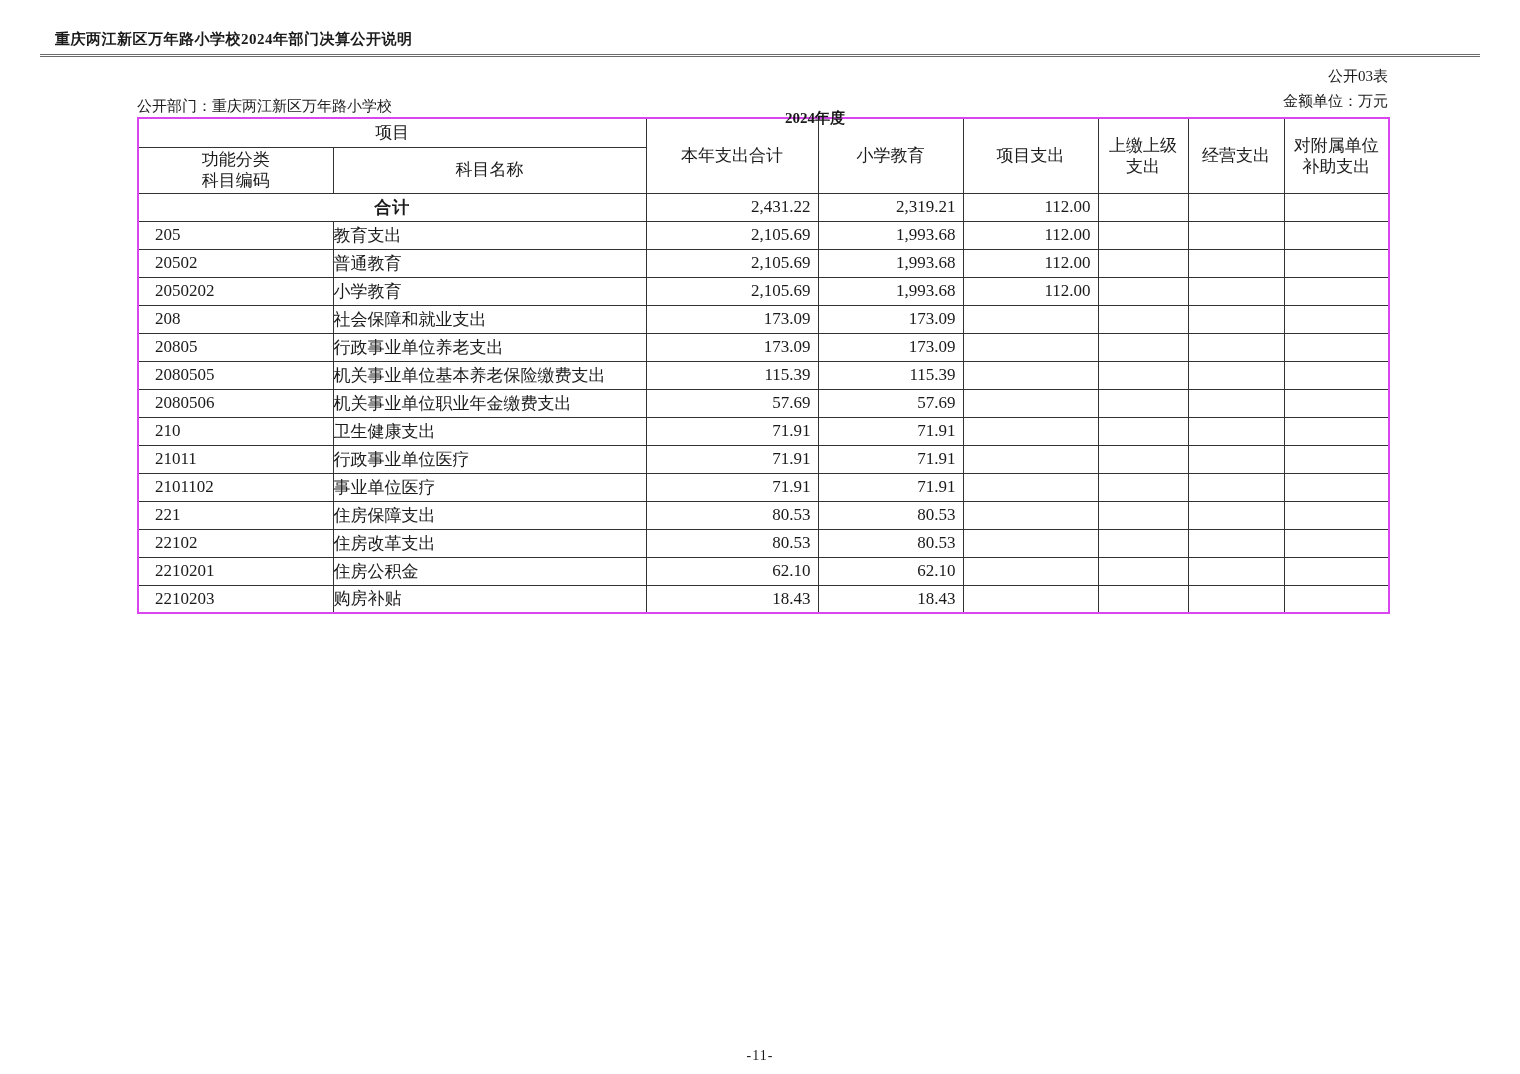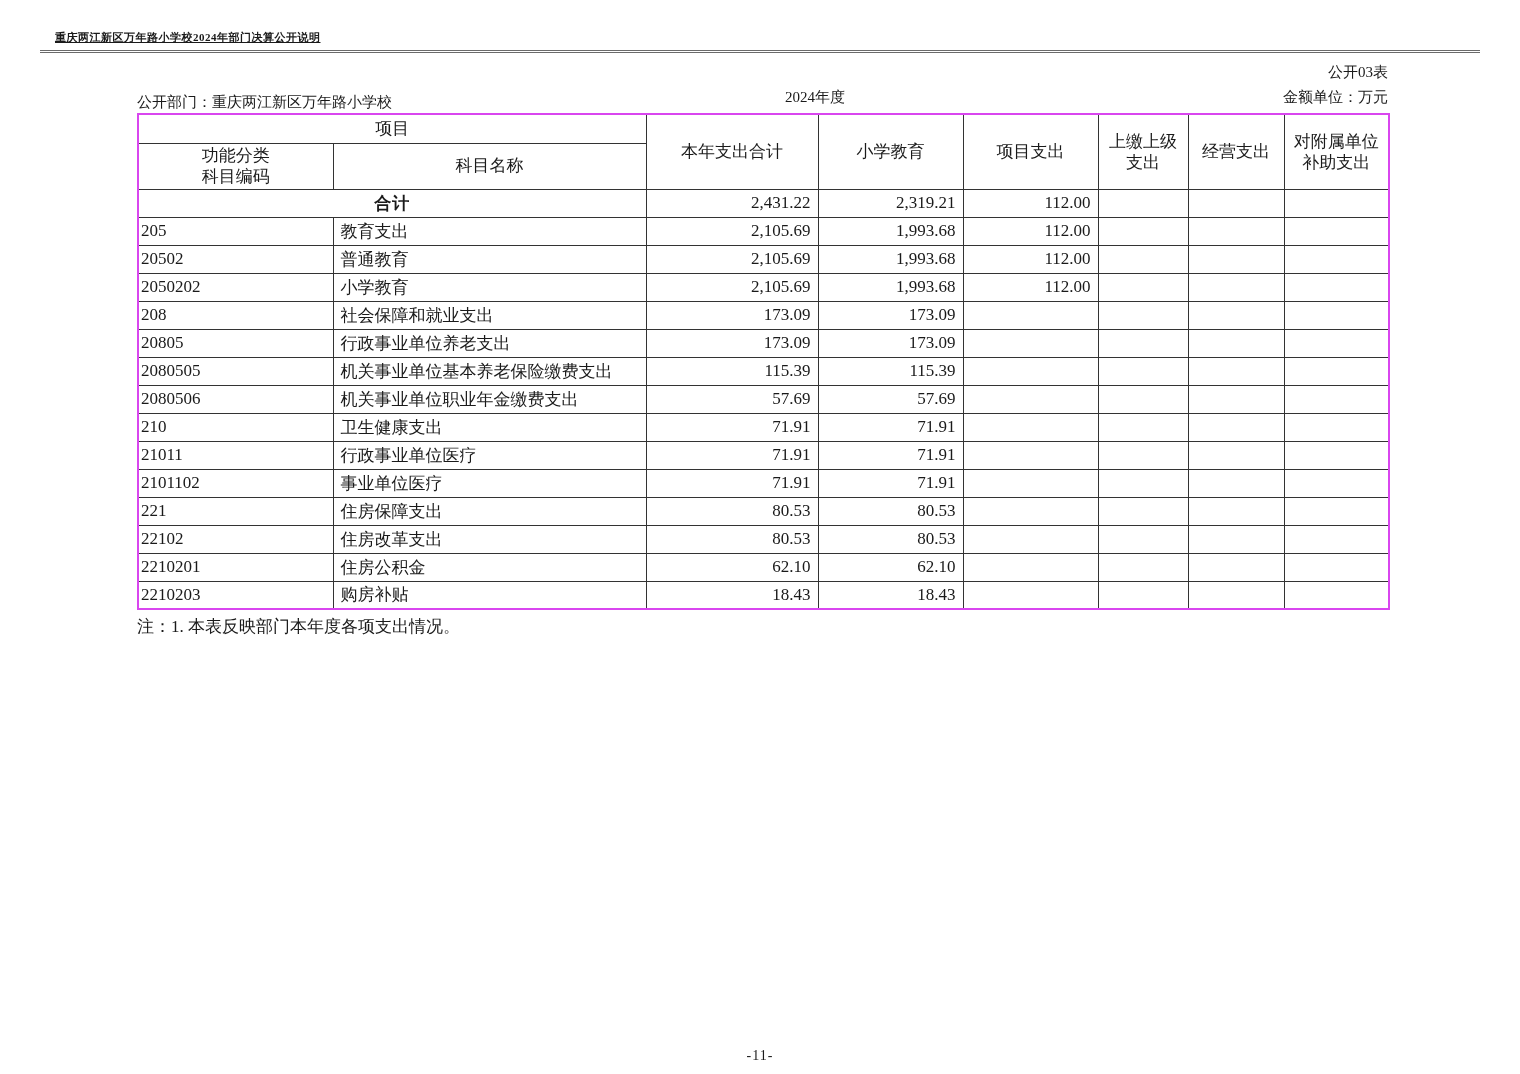--- a/index.html
+++ b/index.html
@@ -13,46 +13,45 @@
     color: #1a1a1a;
     overflow: hidden;
   }
   .header-wrap {
     margin: 0 40px;
     padding-top: 30px;
     padding-bottom: 5px;
     border-bottom: 3px double #6b6b6b;
   }
   .doc-header {
-    font-size: 11px;
+    font-size: 15px;
     font-weight: bold;
     padding-left: 15px;
     letter-spacing: 0.5px;
-    text-decoration: underline;
   }
   .title {
     margin-top: 58px;
     text-align: center;
     font-size: 23px;
     font-weight: 600;
     letter-spacing: 3px;
   }
   .table-code {
     margin: 10px 132px 0 0;
     text-align: right;
     font-size: 15px;
   }
   .meta-row {
     position: relative;
     margin: 6px 132px 3px 137px;
     height: 22px;
     font-size: 15px;
   }
   .meta-dept { position: absolute; left: 0; top: 5px; }
-  .meta-year { position: absolute; left: 648px; top: 0; }
+  .meta-year { position: absolute; left: 648px; top: 17px; font-weight: bold; }
   .meta-unit { position: absolute; right: 0; top: 0; }
   table.fin-table {
     margin-left: 137px;
     width: 1251px;
     border-collapse: collapse;
     table-layout: fixed;
     border: 2px solid #d946ef;
   }
   .fin-table th, .fin-table td {
     border: 1px solid #333;
@@ -62,22 +61,22 @@
   }
   .fin-table thead th {
     text-align: center;
     vertical-align: middle;
     white-space: pre-line;
     line-height: 1.25;
   }
   .fin-table thead tr.hrow1 { height: 29px; }
   .fin-table thead tr.hrow2 { height: 46px; }
   .fin-table tbody tr { height: 28px; }
-  td.cell-code { text-align: left; padding-left: 2px; }
-  td.cell-name { text-align: left; padding-left: 7px; }
+  td.cell-code { text-align: left; padding-left: 16px; }
+  td.cell-name { text-align: left; padding-left: 0; }
   td.cell-num  { text-align: right; padding-right: 7px; }
   td.total-label { text-align: center; font-weight: bold; letter-spacing: 1px; }
   .notes {
     margin: 5px 0 0 137px;
     font-size: 17px;
     line-height: 1.45;
   }
   .note-indent { padding-left: 37px; }
   .page-number {
     position: absolute;
@@ -283,18 +282,17 @@
           <td class="cell-num">18.43</td>
           <td class="cell-num"></td>
           <td class="cell-num"></td>
           <td class="cell-num"></td>
           <td class="cell-num"></td>
         </tr>
       </tbody>
   </table>
 
   <div class="notes">
-    <div>注：1. 本表反映部门本年度各项支出情况。</div>
   </div>
 
   <div class="page-number">-11-</div>
 
 </div>
 
 </body></html>

